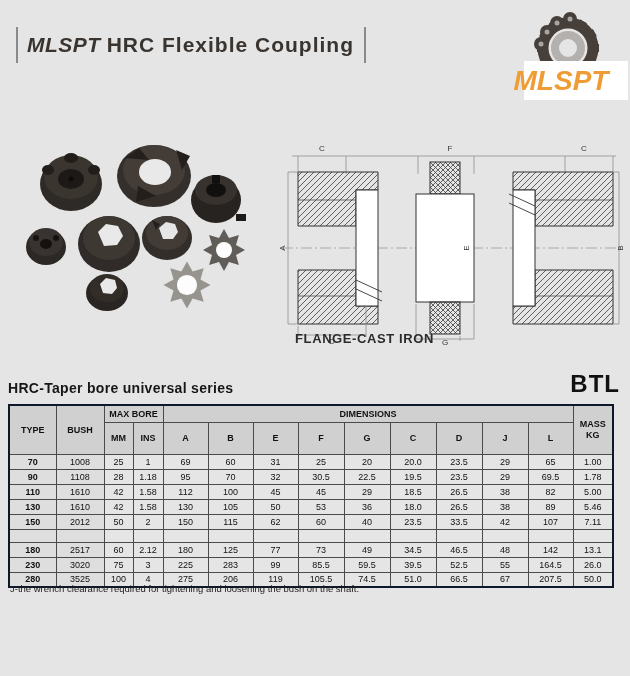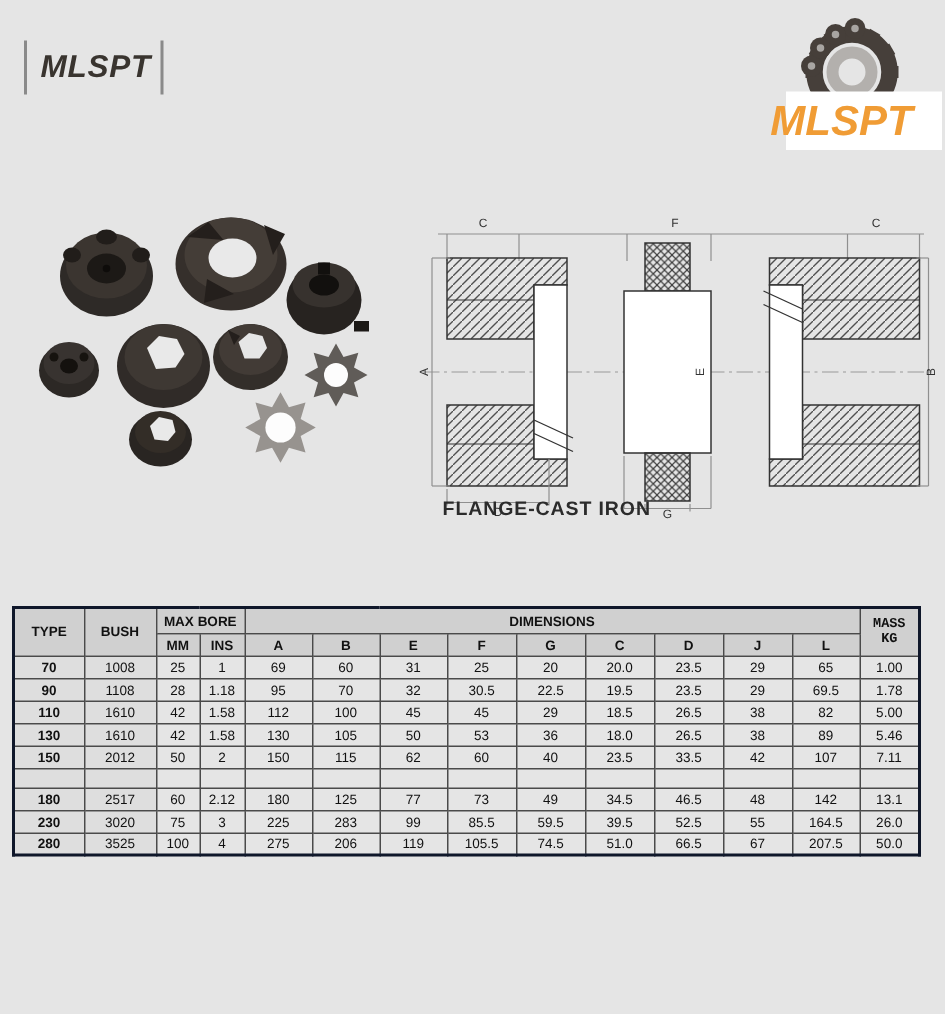--- a/index.html
+++ b/index.html
@@ -42,38 +42,39 @@
   .section-badge{ font-size:24px; font-weight:bold; color:#111; letter-spacing:1px; line-height:1; }
 
   .table-wrap{ position:absolute; left:8px; top:404px; width:605px; }
   table{ border-collapse:collapse; table-layout:fixed; width:605px; border:2px solid #0f172a; }
   th, td{
     border:1px solid #4a4a4a; text-align:center; vertical-align:middle;
     font-size:9px; padding:0; height:15px; color:#111; overflow:hidden;
   }
   thead th{ background:#d0d0d0; font-weight:bold; }
   thead tr.h1 th{ height:17px; }
-  thead tr.h2 th{ height:15px; }
+  thead tr.h2 th{ height:32px; }
   td.shade{ background:#dedede; }
   td.type-cell{ font-weight:bold; }
   tr.sep td{ height:13px; }
-  .mass-head div{ line-height:1.15;font-family:Liberation Mono, monospace; }
+  .mass-head div{ line-height:1.15; }
 
   .footnote{
     position:absolute; left:10px; top:583px; font-size:9.5px; color:#1d1d1d;
   }
 </style>
 </head>
 <body>
 
 <div class="page">
 
   <div class="title-block">
     <div class="vbar"></div>
     <span class="brand-badge">MLSPT</span>
+    <span class="page-title">HRC Flexible Coupling</span>
     <div class="vbar"></div>
   </div>
 
   <div class="logo">
     <svg width="134" height="92" viewBox="0 0 134 92">
       <g>
 
         <g fill="#463f3a">
           <g transform="translate(74,40)">
             <rect x="-4" y="-31" width="8" height="9" transform="rotate(0)"></rect>
@@ -256,20 +257,24 @@
         <line x1="341" y1="42" x2="341" y2="194"></line>
         <line x1="333" y1="42" x2="341" y2="42"></line>
         <line x1="333" y1="194" x2="341" y2="194"></line>
       </g>
       <text x="345" y="118" font-size="8" fill="#333" text-anchor="middle" transform="rotate(-90 345 118)">B</text>
     </svg>
   </div>
 
   <div class="caption caption-left">FLANGE-CAST IRON</div>
 
+  <div class="section-row">
+    <span class="section-title">HRC-Taper bore universal  series</span>
+    <span class="section-badge">BTL</span>
+  </div>
 
   <div class="table-wrap">
     <table>
       <colgroup>
         <col style="width:47px">
           <col style="width:48px">
         <col style="width:29px">
           <col style="width:30px">
         <col style="width:45px">
           <col style="width:45px">
@@ -449,14 +454,15 @@
             <td>51.0</td>
             <td>66.5</td>
             <td>67</td>
             <td>207.5</td>
             <td>50.0</td>
           </tr>
         </tbody>
     </table>
   </div>
 
+  <div class="footnote">J-the wrench clearance required for tightening and loosening the bush on the shaft.</div>
 
 </div>
 
 </body></html>

